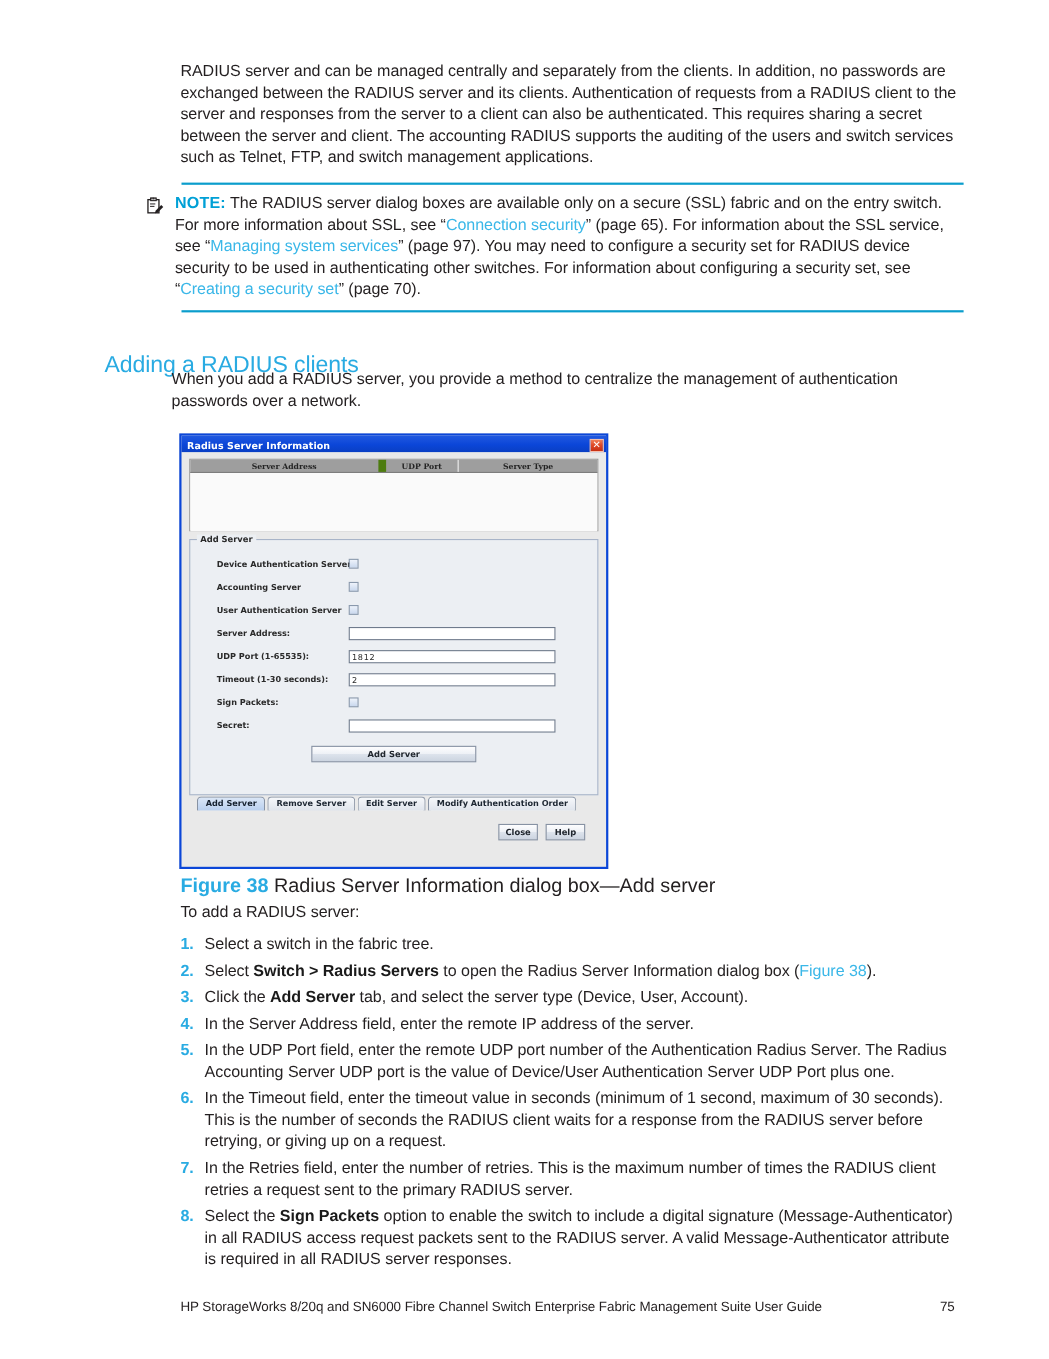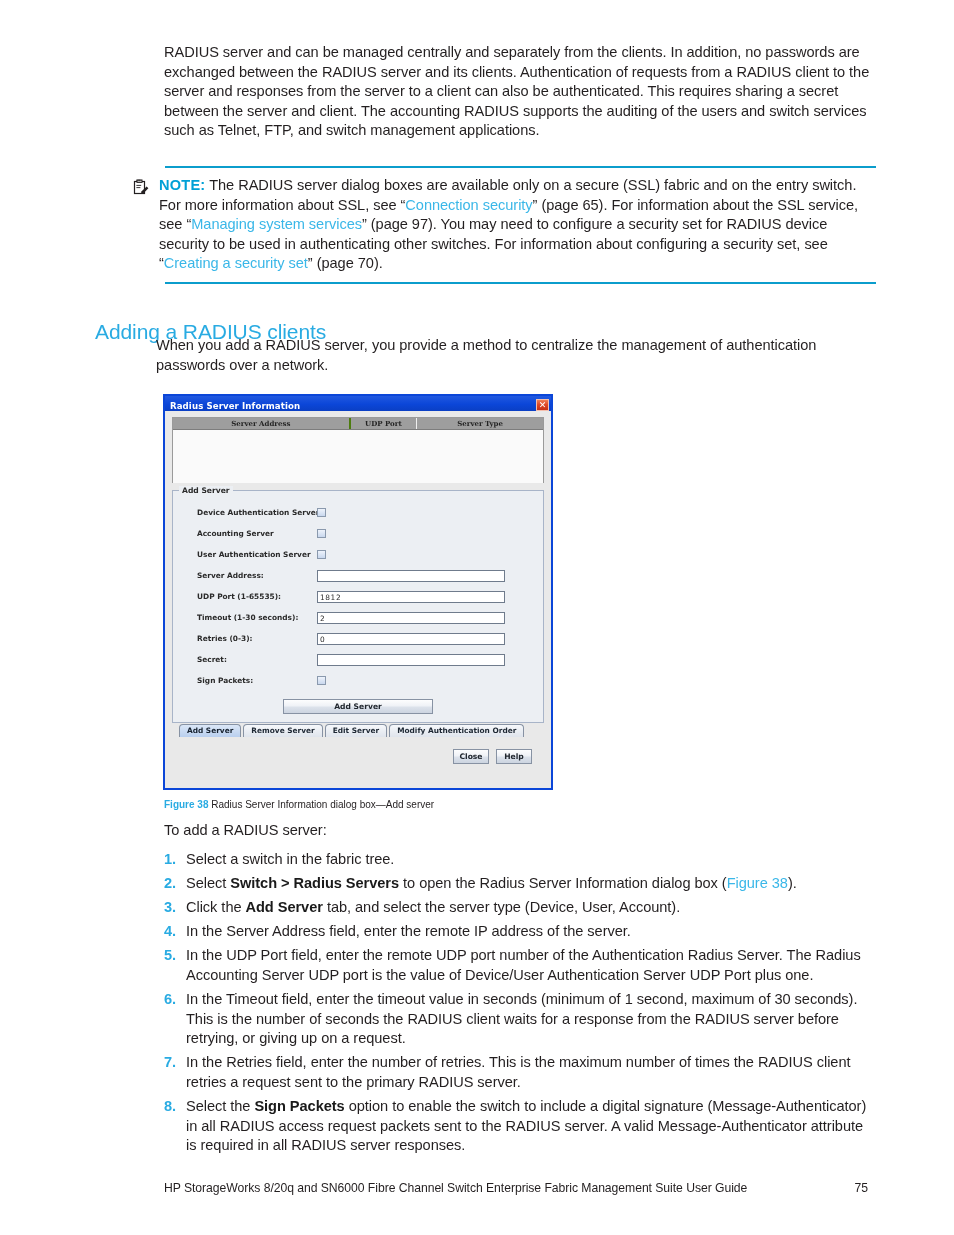--- a/index.html
+++ b/index.html
@@ -26,21 +26,21 @@
     position: absolute;
     font-size: 14.6px;
     line-height: 19.6px;
     color: #231f20;
     letter-spacing: -0.05px;
   }
 
   
   #intro-paragraph {
     left: 164px;
-    top: 43px;
+    top: 56px;
     width: 712px;
   }
 
   
   .note-block {
     position: absolute;
     left: 133px;
     top: 166px;
     width: 743px;
   }
@@ -156,21 +156,21 @@
     font-family: "DejaVu Serif", serif;
     font-size: 7px;
     font-weight: bold;
     color: #242424;
     text-align: center;
     line-height: 11px;
     white-space: nowrap;
     overflow: hidden;
     box-sizing: border-box;
   }
-  .srv-th.c0 { width: 48%; border-right: 2px solid #4d7c0f; }
+  .srv-th.c0 { width: 48%; border-right: 7px solid #4d7c0f; }
   .srv-th.c1 { width: 18%; border-right: 1px solid #efefef; }
   .srv-th.c2 { width: 34%; }
   .srv-tbody { background: #fafafa; height: 53px; }
 
   
   .group-box {
     position: relative;
     margin-top: 7px;
     border: 1px solid #a8b4c8;
     background: #eceff3;
@@ -282,21 +282,21 @@
     width: 36px;
     height: 15px;
     line-height: 13px;
   }
 
   
   #figure-caption {
     position: absolute;
     left: 164px;
     top: 795px;
-    font-size: 10px;
+    font-size: 18px;
     line-height: 20px;
     color: #231f20;
   }
   .fig-num {
     color: #29abe2;
     font-weight: bold;
   }
 
   #to-add-line {
     left: 164px;
@@ -422,33 +422,29 @@
         <div class="form-row">
           <span class="form-label">UDP Port (1-65535):</span>
           <span class="jinput">1812</span>
         </div>
 
         <div class="form-row">
           <span class="form-label">Timeout (1-30 seconds):</span>
           <span class="jinput">2</span>
         </div>
 
-        <div class="form-row">
-          <span class="form-label">Retries (0-3):</span>
-          <span class="jinput">0</span>
+
+        <div class="form-row">
+          <span class="form-label">Sign Packets:</span>
+          <span class="jcheck"></span>
         </div>
 
         <div class="form-row">
           <span class="form-label">Secret:</span>
           <span class="jinput"></span>
-        </div>
-
-        <div class="form-row">
-          <span class="form-label">Sign Packets:</span>
-          <span class="jcheck"></span>
         </div>
 
         <span class="jbutton" id="add-server-submit">Add Server</span>
       </div>
 
       <div class="tab-strip">
         <span class="tab selected">Add Server</span>
         <span class="tab">Remove Server</span>
         <span class="tab">Edit Server</span>
         <span class="tab">Modify Authentication Order</span>

